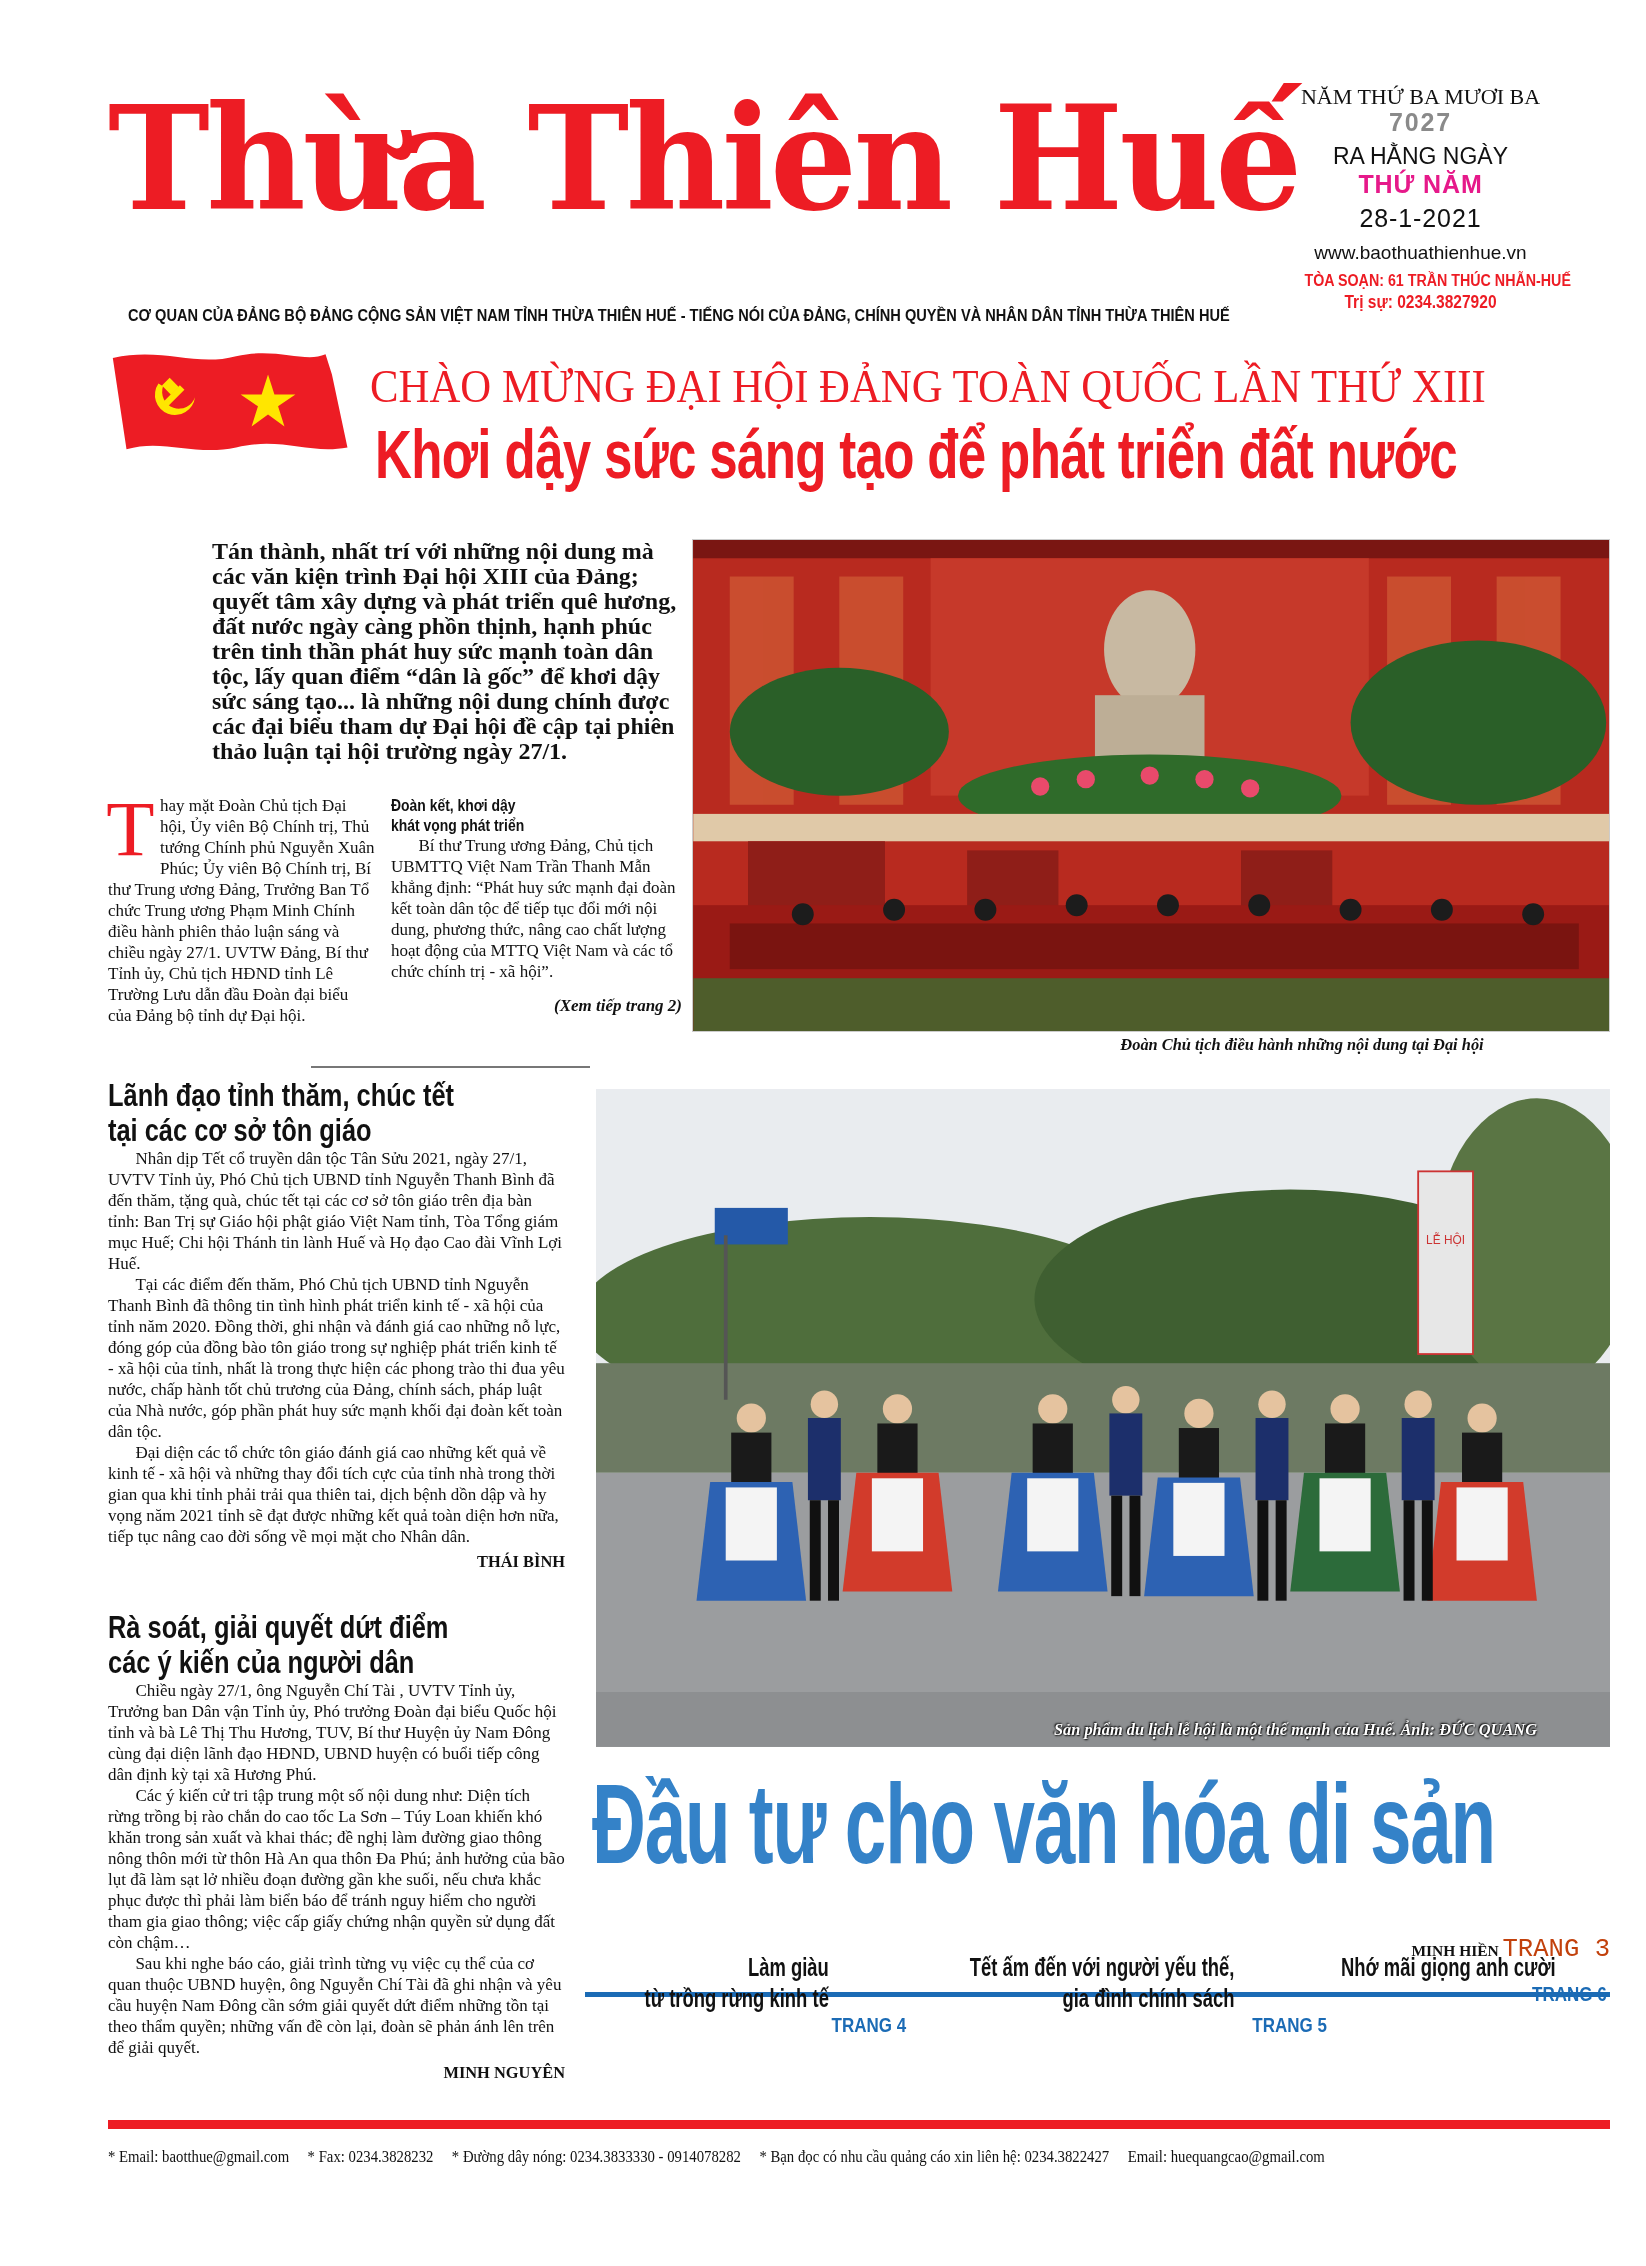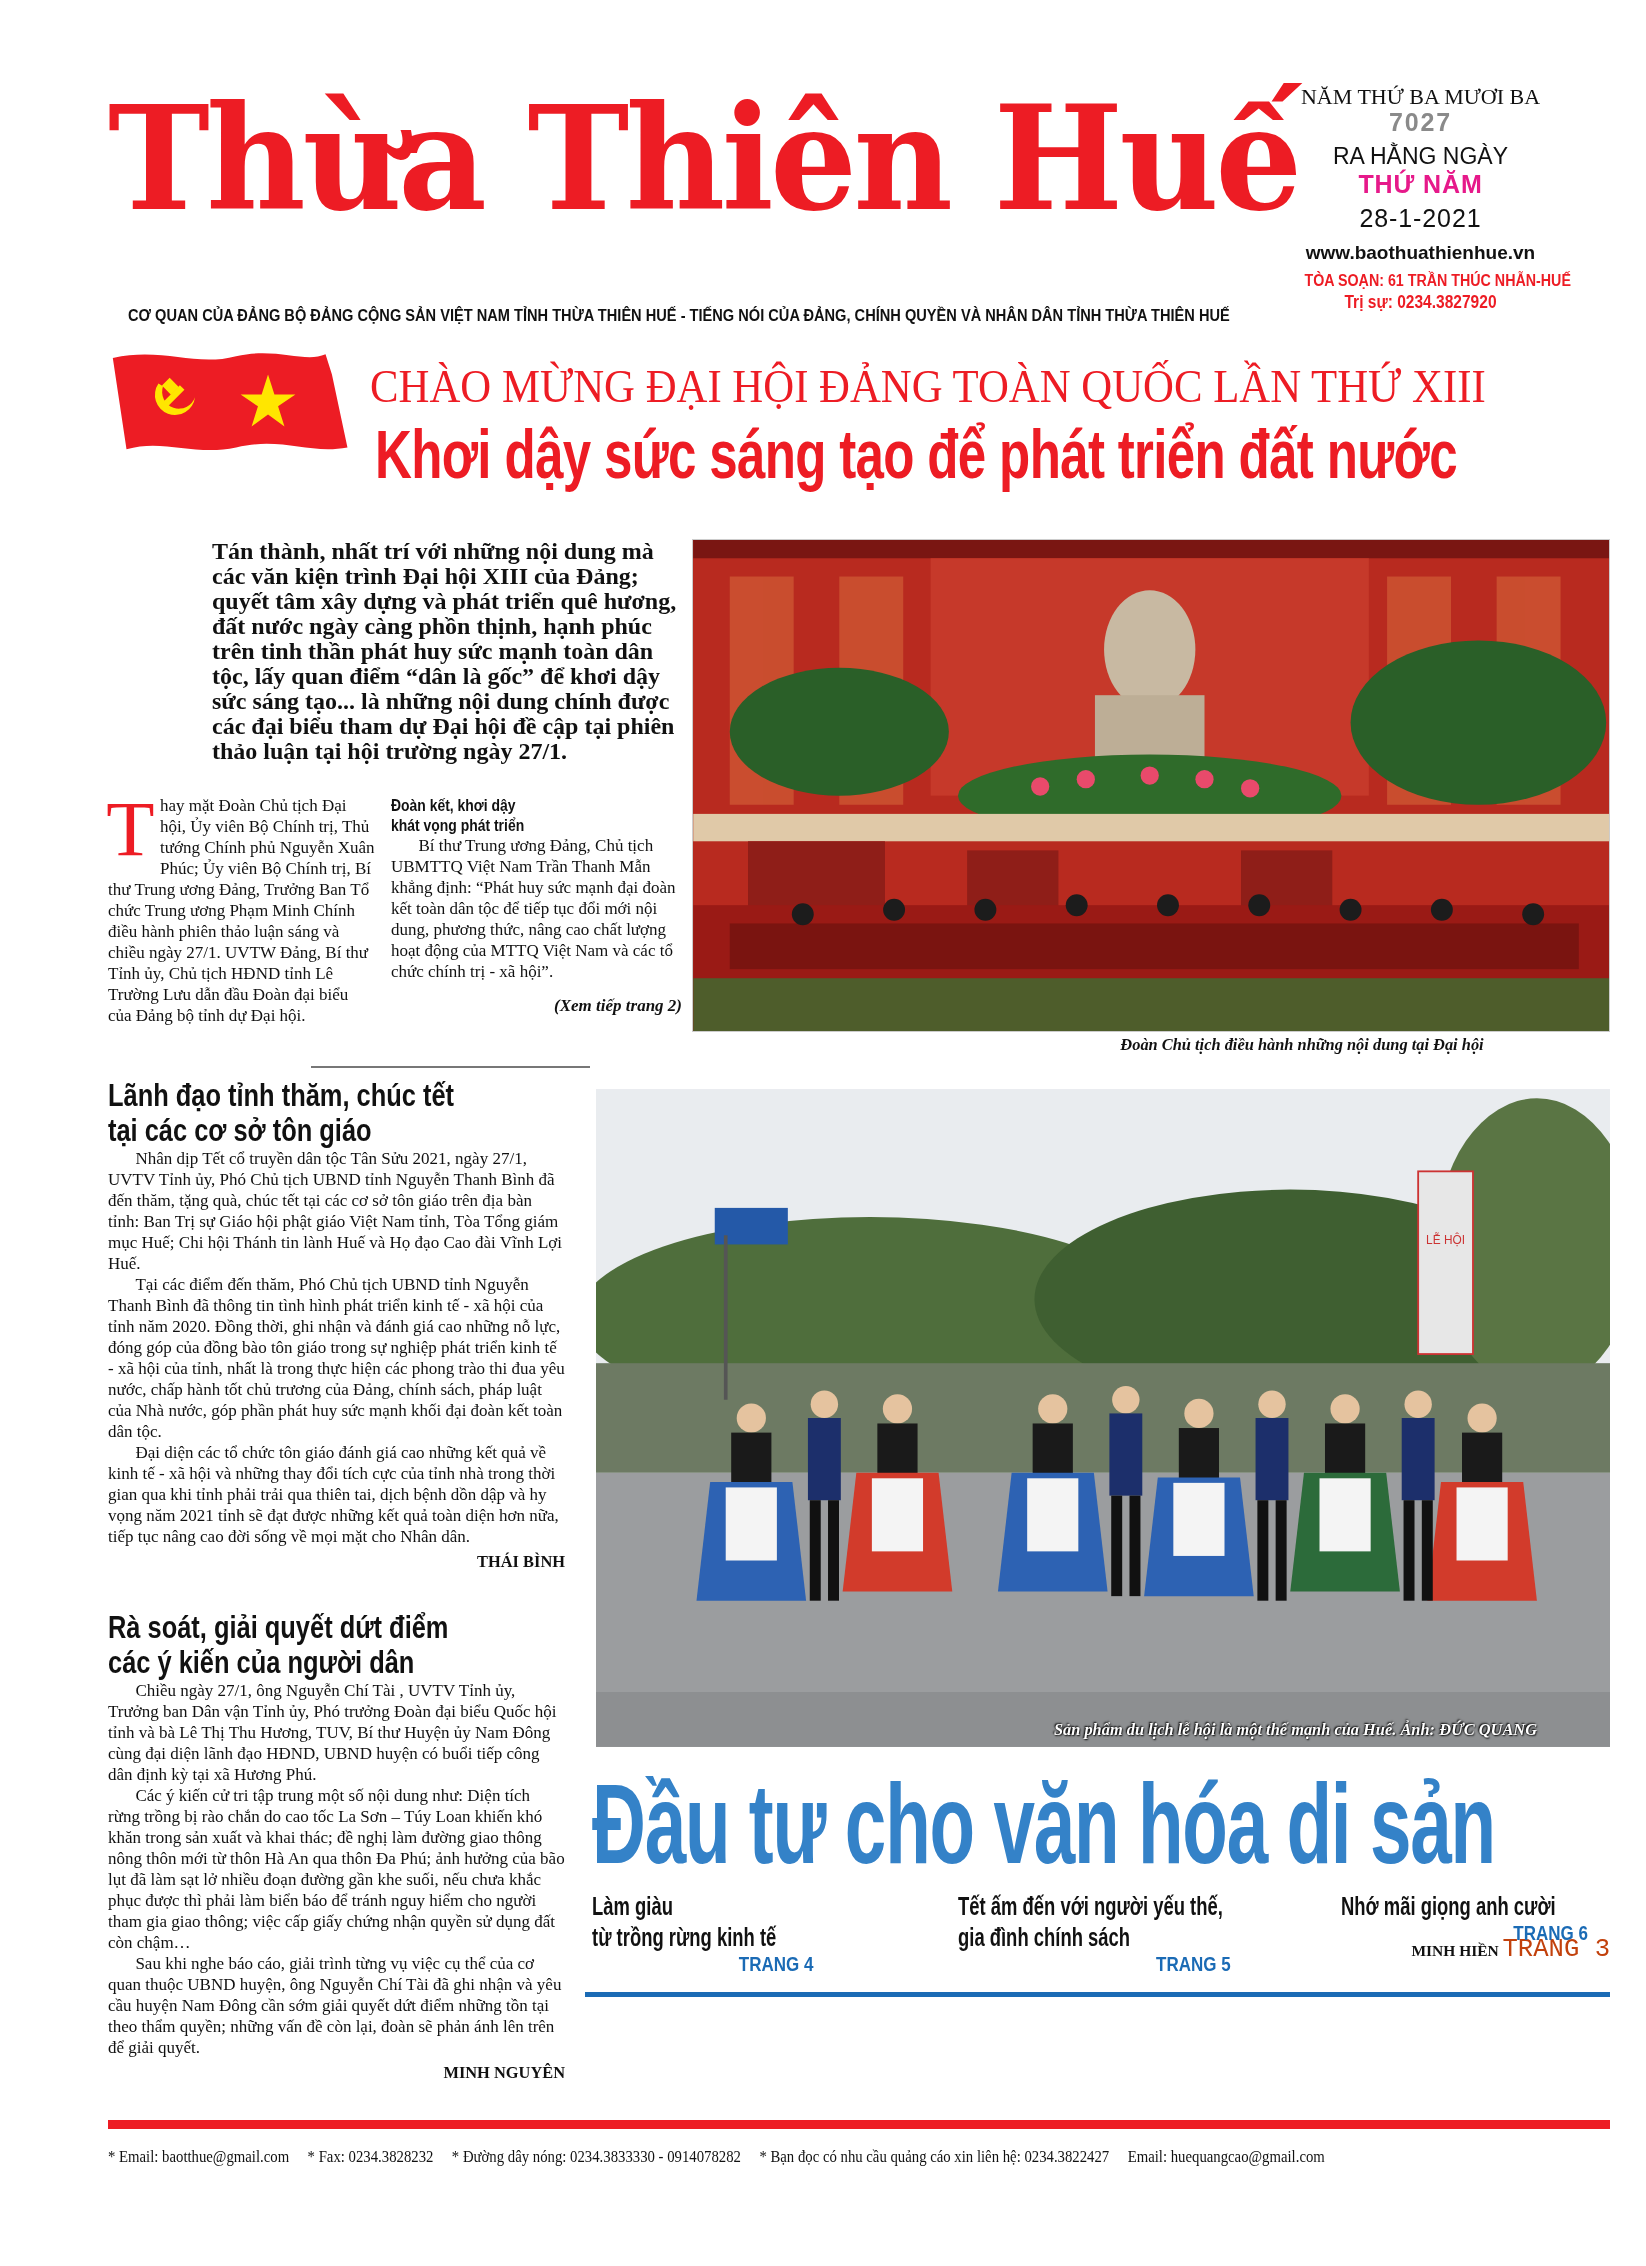--- a/index.html
+++ b/index.html
@@ -8,21 +8,21 @@
 
   
   .masthead-title { left: 108px; top: 87px; font-family: "DejaVu Serif", serif; font-weight: bold; font-size: 144px; letter-spacing: -3.7px; color: #ed1c24; transform: scaleX(0.95); transform-origin: left top; line-height: 1; white-space: nowrap; }
   .tagline { left: 128px; top: 305px; font-family: "Liberation Sans", sans-serif; font-weight: bold; font-size: 17.4px; color: #111; white-space: nowrap; transform: scaleX(0.84); transform-origin: left top; }
   .issue-box { left: 1279px; top: 84px; width: 283px; text-align: center; }
   .issue-year { font-family: "Liberation Serif", serif; font-size: 22px; color: #111; }
   .issue-num { font-family: "Liberation Sans", sans-serif; font-weight: bold; font-size: 25px; color: #8a8a8a; letter-spacing: 1.8px; margin-top: -1.8px; }
   .issue-daily { font-family: "Liberation Sans", sans-serif; font-size: 23px; color: #111; margin-top: 5.5px; }
   .issue-day { font-family: "Liberation Sans", sans-serif; font-weight: bold; font-size: 25px; color: #e6198a; margin-top: 0px; letter-spacing: 0.9px; }
   .issue-date { font-family: "Liberation Sans", sans-serif; font-size: 25px; color: #111; margin-top: 5.5px; letter-spacing: 0.9px; }
-  .issue-web { font-family: "Liberation Sans", sans-serif; font-weight: bold; font-size: 19px; color: #111; margin-top: 9.1px; }
+  .issue-web { font-family: "Liberation Sans", sans-serif; font-weight: normal; font-size: 19px; color: #111; margin-top: 9.1px; }
   .issue-addr { font-family: "Liberation Sans", sans-serif; font-weight: bold; font-size: 17.4px; color: #ed1c24; margin-top: 5.5px; transform: scaleX(0.82); white-space: nowrap; }
   .issue-tel { font-family: "Liberation Sans", sans-serif; font-weight: bold; font-size: 18.3px; color: #ed1c24; transform: scaleX(0.85); }
 
   
   .flag { left: 108px; top: 347px; width: 247px; height: 105px; }
 
   .kicker { left: 370px; top: 360px; font-family: "Liberation Serif", serif; font-size: 46px; color: #ed1c24; white-space: nowrap; transform: scaleX(0.93); transform-origin: left top; }
   .main-head { left: 375px; top: 420px; font-family: "Liberation Sans", sans-serif; font-weight: bold; font-size: 69px; color: #ed1c24; white-space: nowrap; transform: scaleX(0.74); transform-origin: left top; letter-spacing: -0.9px; line-height: 1; }
 
   .lead { left: 212px; top: 539px; width: 475px; font-family: "Liberation Serif", serif; font-weight: bold; font-size: 24px; line-height: 25px; color: #111; }
@@ -47,21 +47,21 @@
 
   .photo2 { left: 596px; top: 1089px; width: 1014px; height: 658px; overflow: hidden; background: linear-gradient(#eef0f2 0%, #dfe3e6 20%, #6f8a5a 30%, #4d6b3b 50%, #7d8084 62%, #9a9c9f 100%); }
   .caption2 { position: absolute; left: 0; bottom: 7.3px; width: 941px; text-align: right; font-family: "Liberation Serif", serif; font-style: italic; font-weight: bold; font-size: 16.4px; color: #fff; text-shadow: 0.9px 0.9px 1.8px #000, -0.9px -0.9px 1.8px #000; }
 
   .big-head { left: 592px; top: 1768px; font-family: "Liberation Sans", sans-serif; font-weight: bold; font-size: 113px; color: #3482c8; white-space: nowrap; transform: scaleX(0.66); transform-origin: left top; line-height: 1; letter-spacing: -1.8px; }
   .big-byline { left: 1279px; top: 1935px; width: 331px; text-align: right; white-space: nowrap; }
   .big-byline .author { font-family: "Liberation Serif", serif; font-weight: bold; font-size: 15.5px; color: #111; }
   .big-byline .page { font-family: Liberation Mono, monospace; font-size: 25.6px; color: #c2410c; text-align: right; }
 
   .blue-rule { left: 585px; top: 1992px; width: 1025px; height: 4.6px; background: #1b6bb5; }
-  .teaser { top: 1891px; }
+  .teaser { top: 1952px; text-align: right; }
   .teaser-title { font-family: "Liberation Sans", sans-serif; font-weight: bold; font-size: 25.6px; line-height: 31px; color: #111; transform: scaleX(0.72); transform-origin: left top; white-space: nowrap; }
   .teaser-page { font-family: "Liberation Sans", sans-serif; font-weight: bold; font-size: 20px; color: #1b6bb5; transform: scaleX(0.85); white-space: nowrap; }
 
   .red-rule { left: 108px; top: 2120px; width: 1502px; height: 9.1px; background: #ed1c24; }
   .footer { left: 108px; top: 2147px; width: 1502px; font-family: "Liberation Serif", serif; font-size: 16.4px; color: #111; white-space: nowrap; transform: scaleX(0.9); transform-origin: left top; }
   .footer span { margin-right: 16.4px; }
 </style>
 </head>
 <body>
 

